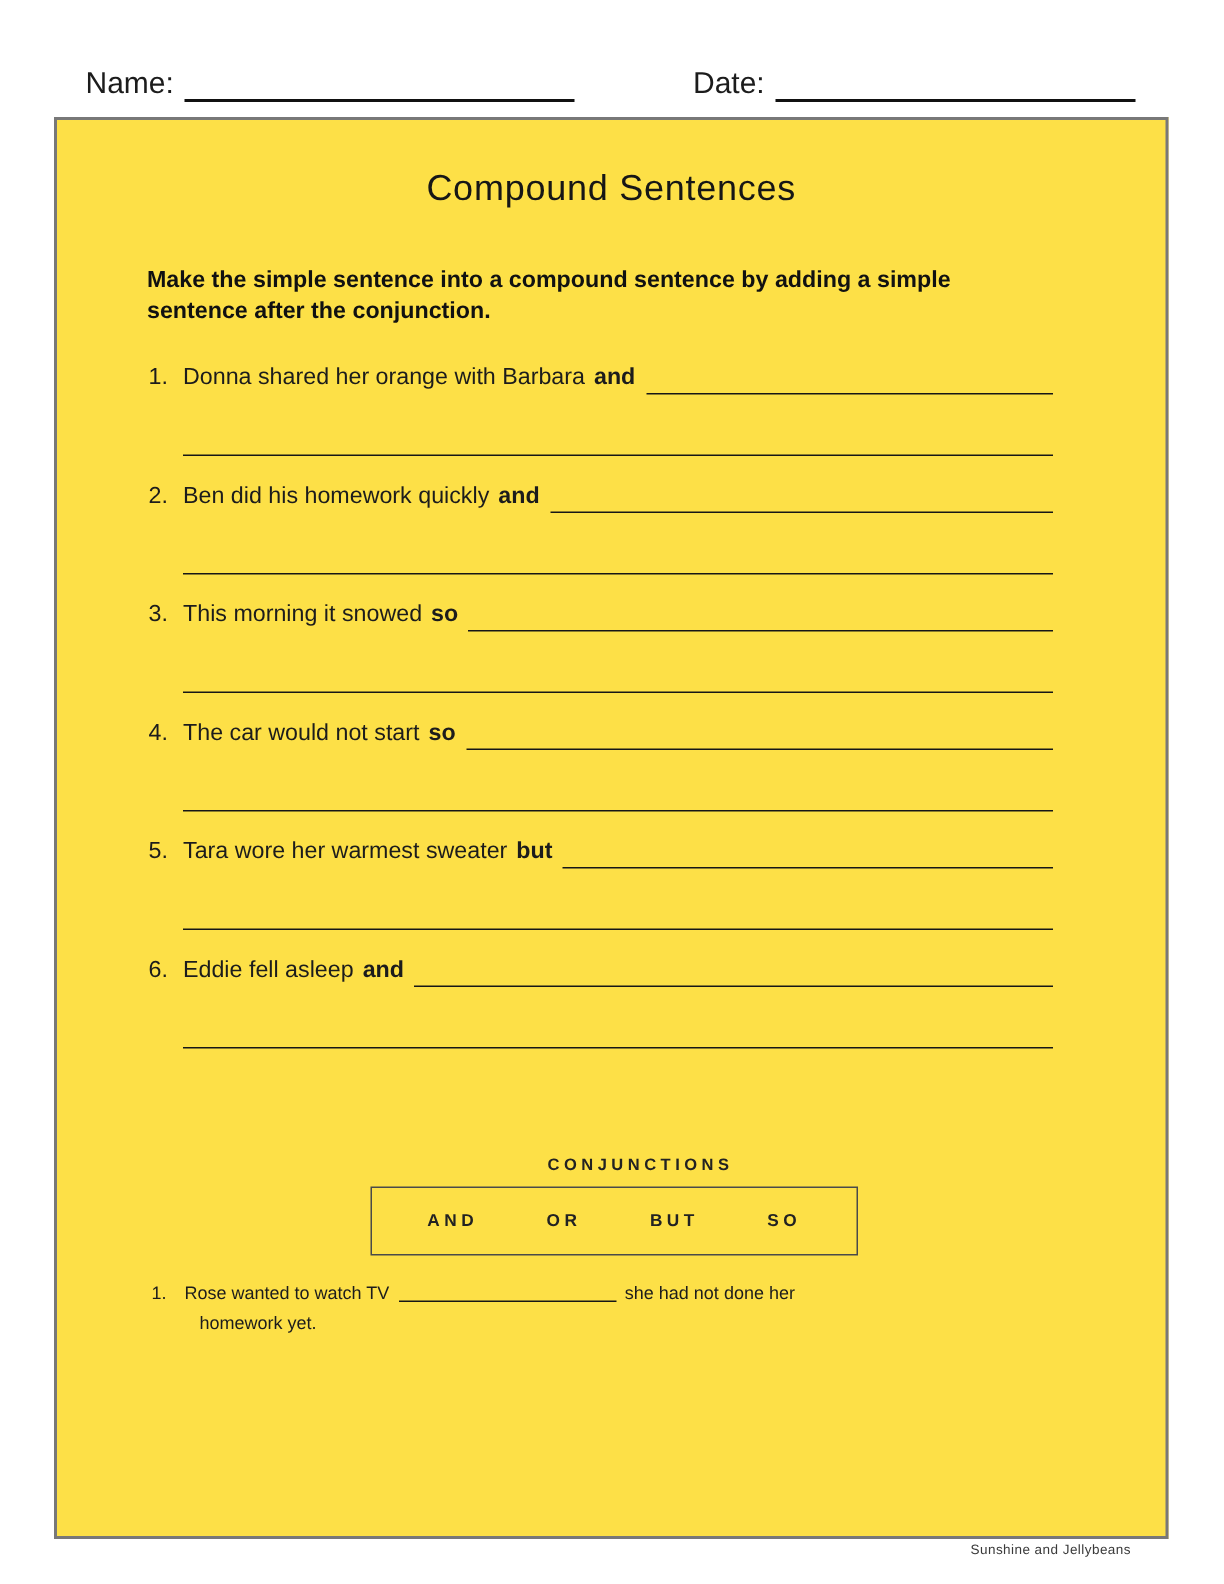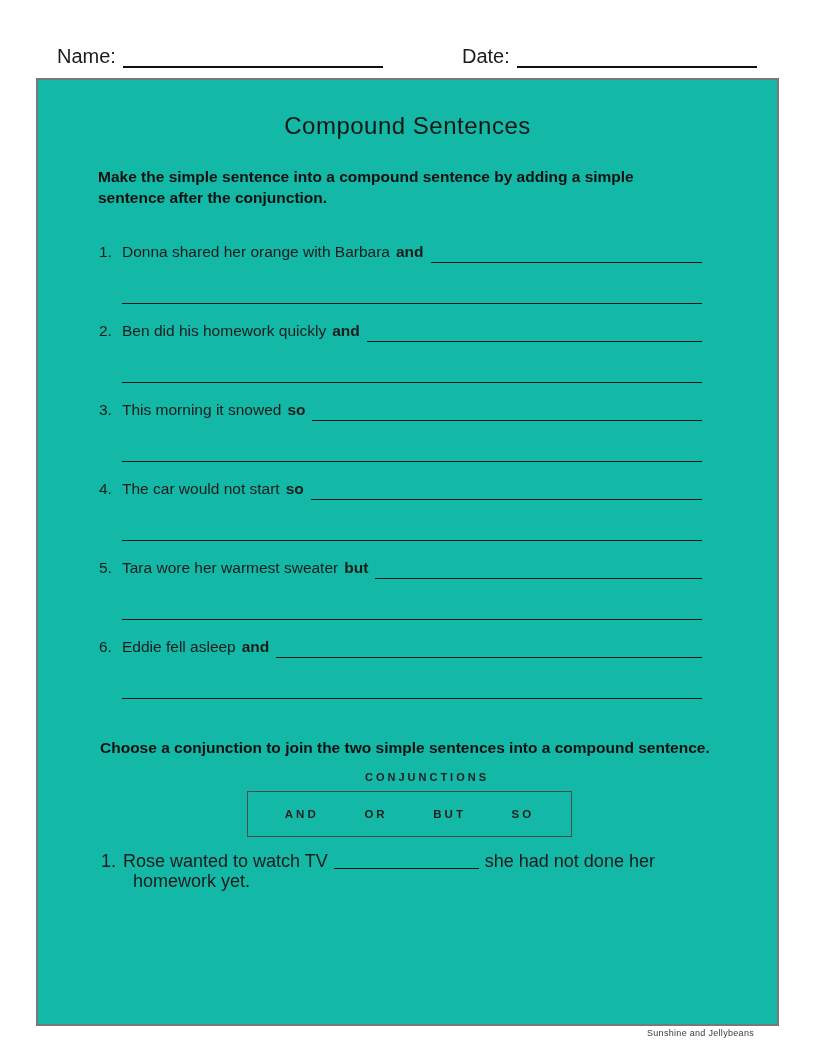--- a/index.html
+++ b/index.html
@@ -19,38 +19,38 @@
   .hdr-date { left: 462px; }
   .hdr-line { display: inline-block; border-bottom: 2px solid #111; height: 24px; margin-left: 7px; }
   .hdr-name .hdr-line { width: 260px; }
   .hdr-date .hdr-line { width: 240px; }
   
   .sheet {
     position: absolute;
     left: 36px; top: 78px;
     width: 743px; height: 948px;
     border: 2px solid #787878;
-    background: #14b8a6;
+    background: #fde047;
   }
   .title {
     position: absolute;
     top: 32px; left: 0; right: 0;
     text-align: center;
     font-size: 24px;
     letter-spacing: 0.5px;
     color: #161616;
   }
   .instr {
     position: absolute;
     font-weight: bold;
     font-size: 15.5px;
     line-height: 21px;
     color: #111;
   }
-  .instr1 { left: 60px; top: 86px; width: 600px; }
+  .instr1 { left: 60px; top: 96px; width: 600px; }
   .instr2 { left: 62px; top: 657px; width: 615px; }
   
   .list1 { position: absolute; left: 61px; top: 163px; width: 603px; }
   .s1-item { margin-bottom: 18px; }
   .s1-line1 { display: flex; align-items: flex-start; height: 22px; font-size: 15.5px; }
   .s1-num { width: 23px; flex: 0 0 23px; }
   .s1-conj { font-weight: bold; margin-left: 6px; }
   .fill-rest { flex: 1 1 auto; height: 20px; border-bottom: 1.6px solid #161616; margin-left: 7px; }
   .s1-line2 { margin-left: 23px; height: 39px; border-bottom: 1.6px solid #161616; }
   
@@ -64,21 +64,21 @@
   }
   .bank-box {
     position: absolute; left: 209px; top: 711px;
     width: 325px; height: 46px;
     border: 1px solid #4a4a4a;
     display: flex; align-items: center; justify-content: space-around;
     padding: 0 14px;
   }
   .bank-word { font-size: 11.5px; font-weight: 600; letter-spacing: 3px; color: #222; }
   
-  .list2 { position: absolute; left: 63px; top: 771px; width: 625px; font-size: 18px; line-height: 20px; }
+  .list2 { position: absolute; left: 63px; top: 771px; width: 625px; font-size: 12px; line-height: 20px; }
   .s2-item { }
   .s2-m1 { margin-bottom: 22px; }
   .s2-m2 { margin-bottom: 36px; }
   .s2-num { display: inline-block; width: 22px; }
   .s2-blank {
     display: inline-block;
     border-bottom: 1.8px solid #161616;
     height: 15px;
     position: relative; top: 2px;
     margin: 0 6px;
@@ -173,21 +173,20 @@
           <span class="s1-num">6.</span>
           <span>Eddie fell asleep</span>
           <span class="s1-conj">and</span>
           <span class="fill-rest"></span>
         </div>
         <div class="s1-line2"></div>
       </div>
 
     </div>
 
-    <div class="instr instr2">Choose a conjunction to join the two simple sentences into a compound sentence.</div>
 
     <div class="bank-label">CONJUNCTIONS</div>
     <div class="bank-box">
       <span class="bank-word">AND</span>
       <span class="bank-word">OR</span>
       <span class="bank-word">BUT</span>
       <span class="bank-word">SO</span>
     </div>
 
     <div class="list2">

